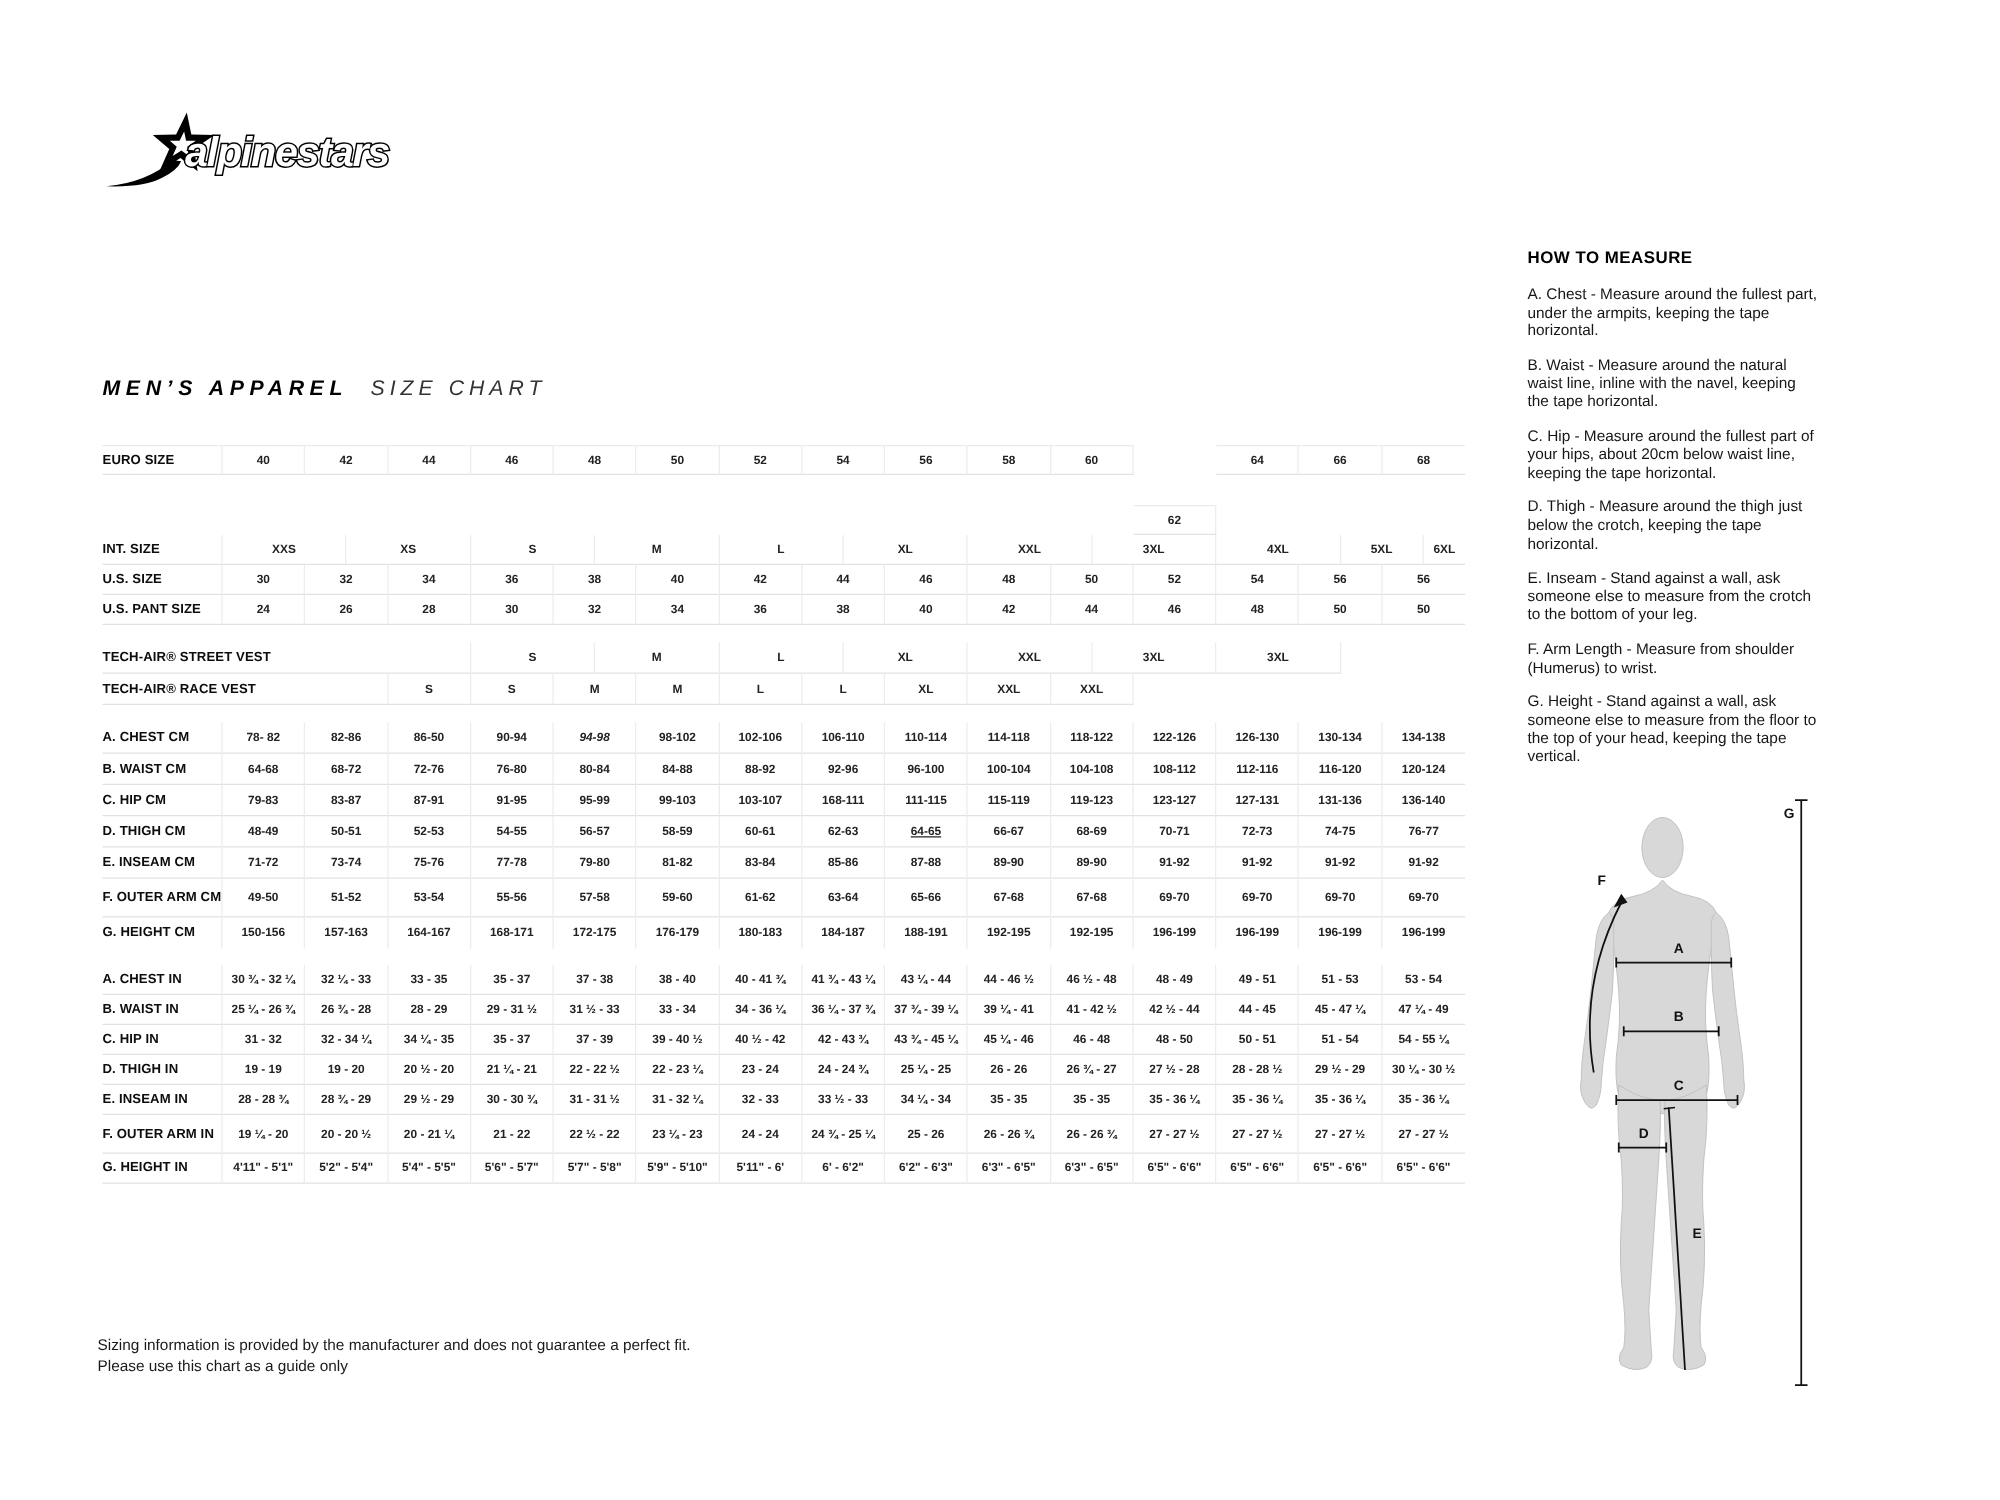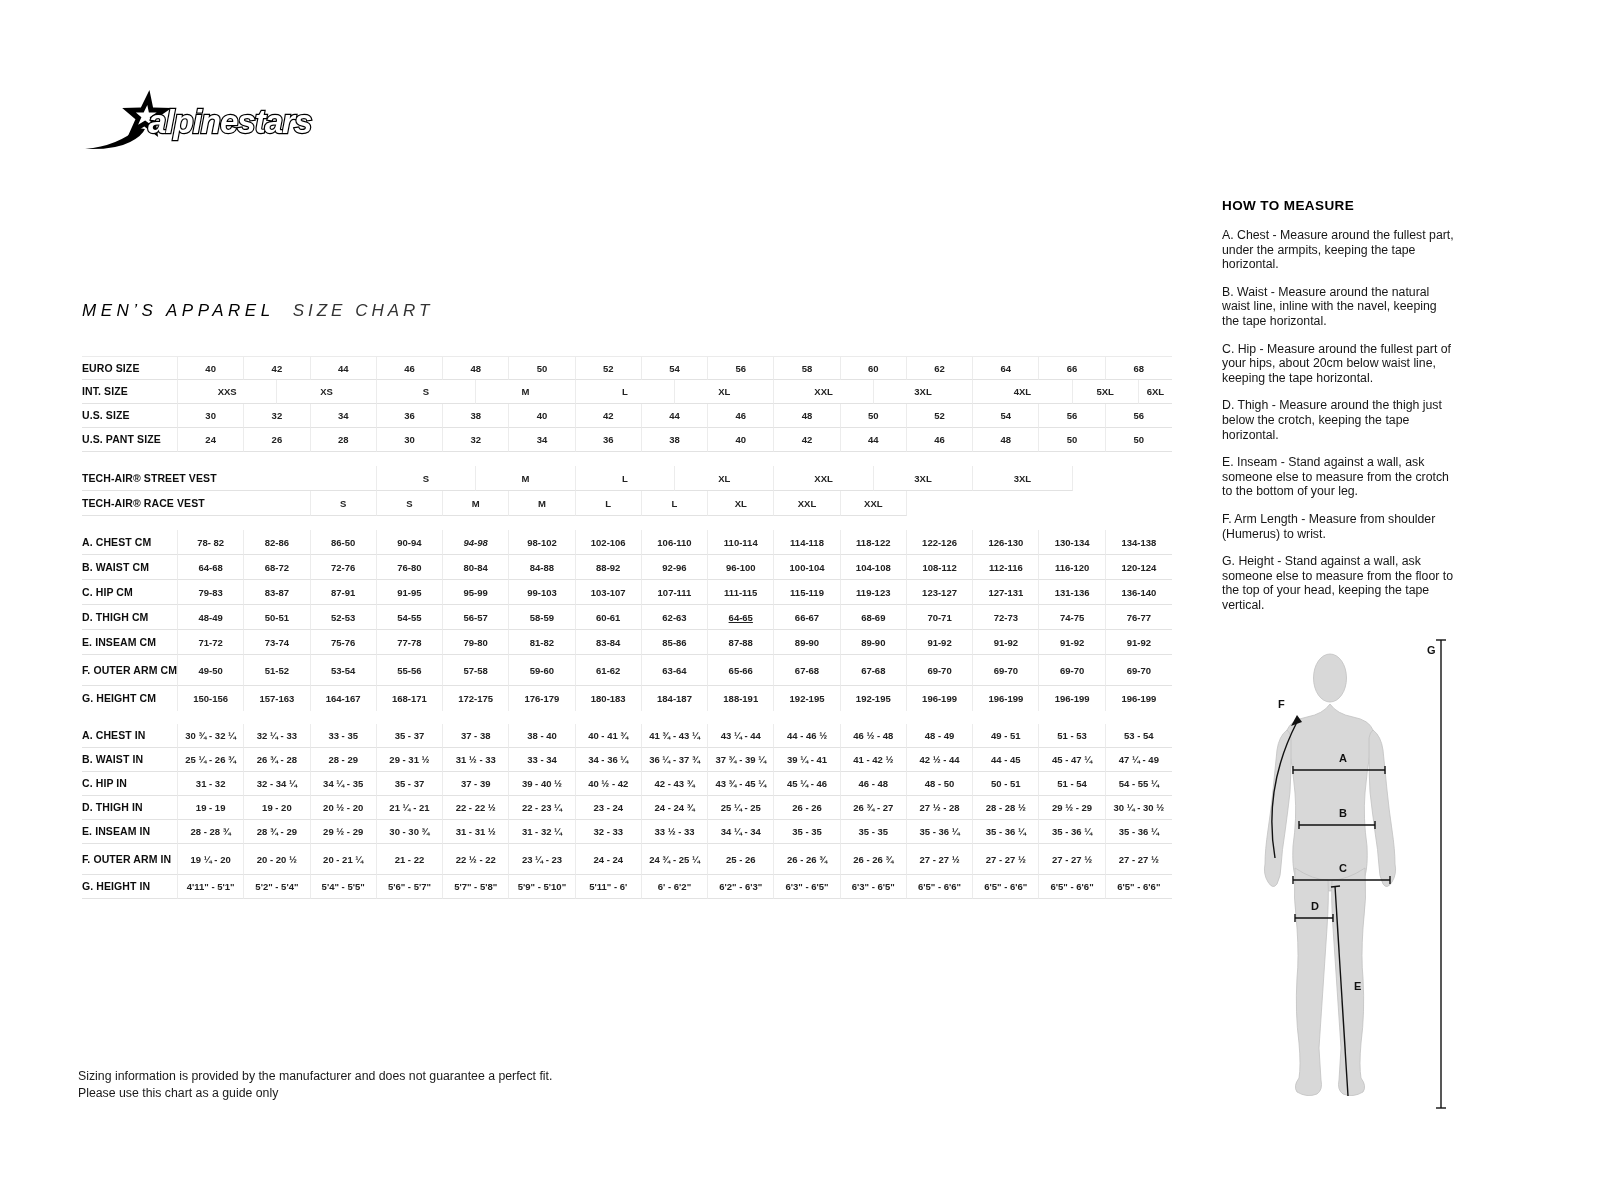--- a/index.html
+++ b/index.html
@@ -5,21 +5,21 @@
   html,body{margin:0;padding:0}
   body{width:1600px;height:1200px;position:relative;background:#fff;
        font-family:"Liberation Sans",sans-serif;color:#111;overflow:hidden}
 
   
   .logo{position:absolute;left:84px;top:82px;width:280px;height:72px}
 
   
   .page-title{position:absolute;left:82px;top:301px;font-style:italic;font-size:17px;
               letter-spacing:4.5px;white-space:nowrap}
-  .t-main{font-weight:normal;color:#000}
+  .t-main{font-weight:bold;color:#000}
   .t-sub{font-weight:normal;color:#333;margin-left:18px;letter-spacing:4px}
 
   
   .size-grid{position:absolute;left:82px;top:356px;width:1090px;display:grid;
              grid-template-columns:96px repeat(30,minmax(0,1fr))}
   .c{display:flex;align-items:center;box-sizing:border-box}
   .lbl{font-weight:bold;font-size:10.5px;color:#0d0d0d;line-height:1.15;
        letter-spacing:.1px;white-space:normal;padding-right:2px}
   .one{white-space:nowrap;overflow:visible}
   .val{justify-content:center;font-weight:bold;font-size:9.5px;color:#222;white-space:nowrap}
@@ -66,21 +66,21 @@
     <div class="c val h24 bt bb br" style="grid-column: span 2;">42</div>
     <div class="c val h24 bt bb br" style="grid-column: span 2;">44</div>
     <div class="c val h24 bt bb br" style="grid-column: span 2;">46</div>
     <div class="c val h24 bt bb br" style="grid-column: span 2;">48</div>
     <div class="c val h24 bt bb br" style="grid-column: span 2;">50</div>
     <div class="c val h24 bt bb br" style="grid-column: span 2;">52</div>
     <div class="c val h24 bt bb br" style="grid-column: span 2;">54</div>
     <div class="c val h24 bt bb br" style="grid-column: span 2;">56</div>
     <div class="c val h24 bt bb br" style="grid-column: span 2;">58</div>
     <div class="c val h24 bt bb br" style="grid-column: span 2;">60</div>
-    <div class="c val h24 bt bb br" style="grid-column: span 2;">62</div>
+    <div class="c val h24 bt bb br" style="grid-column: span 2; margin-top: 48px;">62</div>
     <div class="c val h24 bt bb br" style="grid-column: span 2;">64</div>
     <div class="c val h24 bt bb br" style="grid-column: span 2;">66</div>
     <div class="c val h24 bt bb" style="grid-column: span 2;">68</div>
     <div class="c lbl one h24 bb br">INT. SIZE</div>
     <div class="c val h24 bb br" style="grid-column: span 3;">XXS</div>
     <div class="c val h24 bb br" style="grid-column: span 3;">XS</div>
     <div class="c val h24 bb br" style="grid-column: span 3;">S</div>
     <div class="c val h24 bb br" style="grid-column: span 3;">M</div>
     <div class="c val h24 bb br" style="grid-column: span 3;">L</div>
     <div class="c val h24 bb br" style="grid-column: span 3;">XL</div>
@@ -176,21 +176,21 @@
     <div class="c val h25 bb br" style="grid-column: span 2;">116-120</div>
     <div class="c val h25 bb" style="grid-column: span 2;">120-124</div>
     <div class="c lbl one h25 bb br">C. HIP CM</div>
     <div class="c val h25 bb br" style="grid-column: span 2;">79-83</div>
     <div class="c val h25 bb br" style="grid-column: span 2;">83-87</div>
     <div class="c val h25 bb br" style="grid-column: span 2;">87-91</div>
     <div class="c val h25 bb br" style="grid-column: span 2;">91-95</div>
     <div class="c val h25 bb br" style="grid-column: span 2;">95-99</div>
     <div class="c val h25 bb br" style="grid-column: span 2;">99-103</div>
     <div class="c val h25 bb br" style="grid-column: span 2;">103-107</div>
-    <div class="c val h25 bb br" style="grid-column: span 2;">107-111</div>
+    <div class="c val h25 bb br" style="grid-column: span 2;">168-111</div>
     <div class="c val h25 bb br" style="grid-column: span 2;">111-115</div>
     <div class="c val h25 bb br" style="grid-column: span 2;">115-119</div>
     <div class="c val h25 bb br" style="grid-column: span 2;">119-123</div>
     <div class="c val h25 bb br" style="grid-column: span 2;">123-127</div>
     <div class="c val h25 bb br" style="grid-column: span 2;">127-131</div>
     <div class="c val h25 bb br" style="grid-column: span 2;">131-136</div>
     <div class="c val h25 bb" style="grid-column: span 2;">136-140</div>
     <div class="c lbl one h25 bb br">D. THIGH CM</div>
     <div class="c val h25 bb br" style="grid-column: span 2;">48-49</div>
     <div class="c val h25 bb br" style="grid-column: span 2;">50-51</div>

